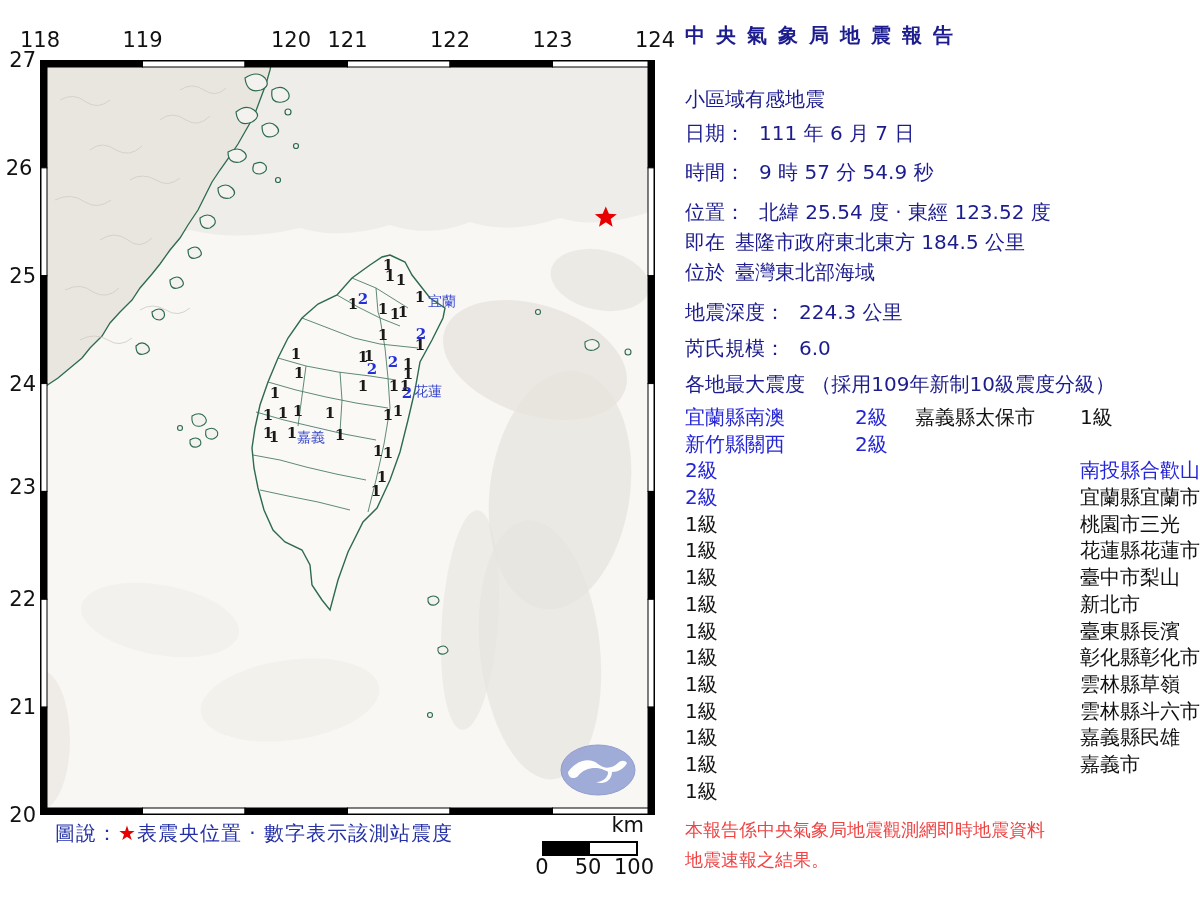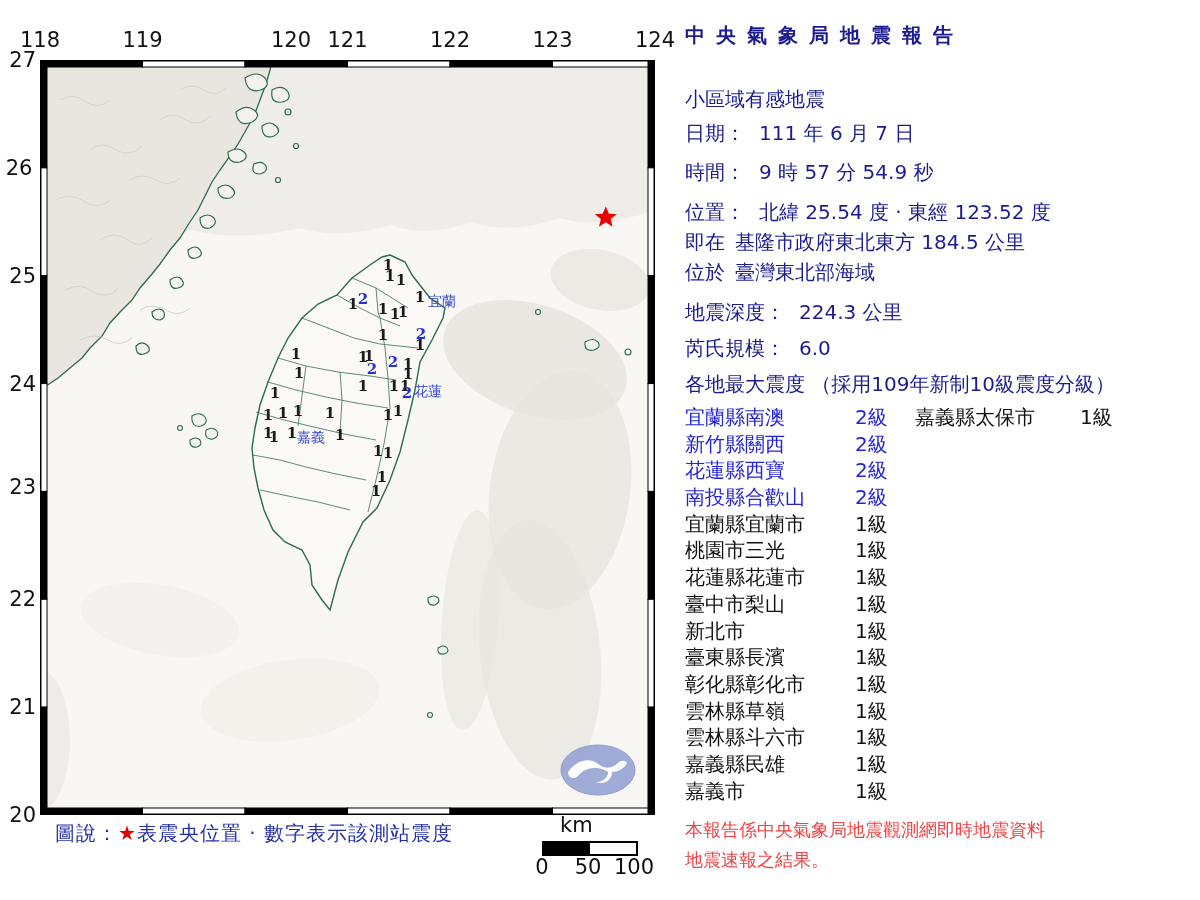--- a/index.html
+++ b/index.html
@@ -11,21 +11,21 @@
   
   .map-wrap{position:absolute;left:0;top:0;width:675px;height:820px;}
   .lon-label{position:absolute;top:28px;transform:translateX(-50%);
     font-size:21px;color:#111;}
   .lat-label{position:absolute;left:2px;width:34px;text-align:right;
     font-size:21px;color:#111;transform:translateY(-50%);}
   #map{position:absolute;left:40px;top:60px;}
   .legend-line{position:absolute;left:55px;top:820px;font-size:20px;
     color:#2430a6;white-space:nowrap;letter-spacing:1px;}
   .legend-star{color:#e60000;}
-  .km-label{position:absolute;left:560px;top:813px;width:84px;
+  .km-label{position:absolute;left:560px;top:813px;width:84px;text-align:right;
     font-size:21px;color:#111;}
   .scalebar{position:absolute;left:542px;top:841px;width:92px;height:11px;
     border:2px solid #000;display:flex;}
   .scalebar .half-black{width:50%;height:100%;background:#000;}
   .scalebar .half-white{width:50%;height:100%;background:#fff;}
   .scale-num{position:absolute;top:855px;transform:translateX(-50%);
     font-size:21px;color:#111;}
   
   .panel{position:absolute;left:685px;top:0;width:505px;height:900px;color:#1c1c8e;}
   .rpt-title{position:absolute;left:0;top:22px;font-size:20px;font-weight:bold;
@@ -282,21 +282,20 @@
 
   <div class="stations" id="stations-grid">
       <div class="cell hl">宜蘭縣南澳</div>
       <div class="cell hl">2級</div>
       <div class="cell">嘉義縣太保市</div>
       <div class="cell">1級</div>
       <div class="cell hl">新竹縣關西</div>
       <div class="cell hl">2級</div>
       <div class="cell"></div>
       <div class="cell"></div>
-      <div class="cell hl">花蓮縣西寶</div>
       <div class="cell hl">2級</div>
       <div class="cell"></div>
       <div class="cell"></div>
       <div class="cell hl">南投縣合歡山</div>
       <div class="cell hl">2級</div>
       <div class="cell"></div>
       <div class="cell"></div>
       <div class="cell">宜蘭縣宜蘭市</div>
       <div class="cell">1級</div>
       <div class="cell"></div>

